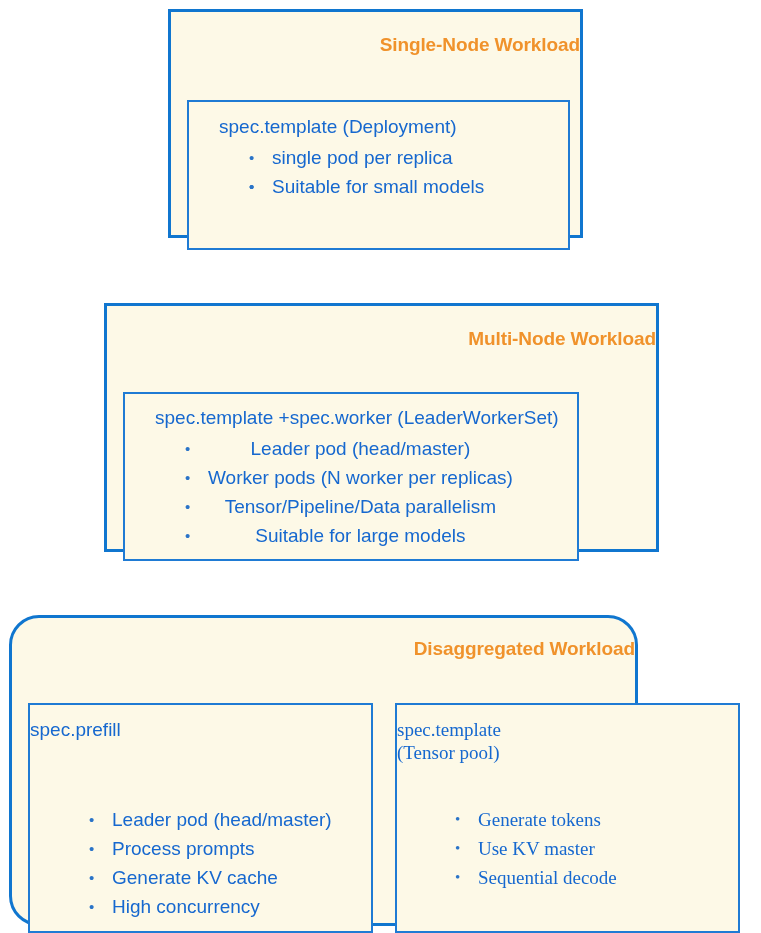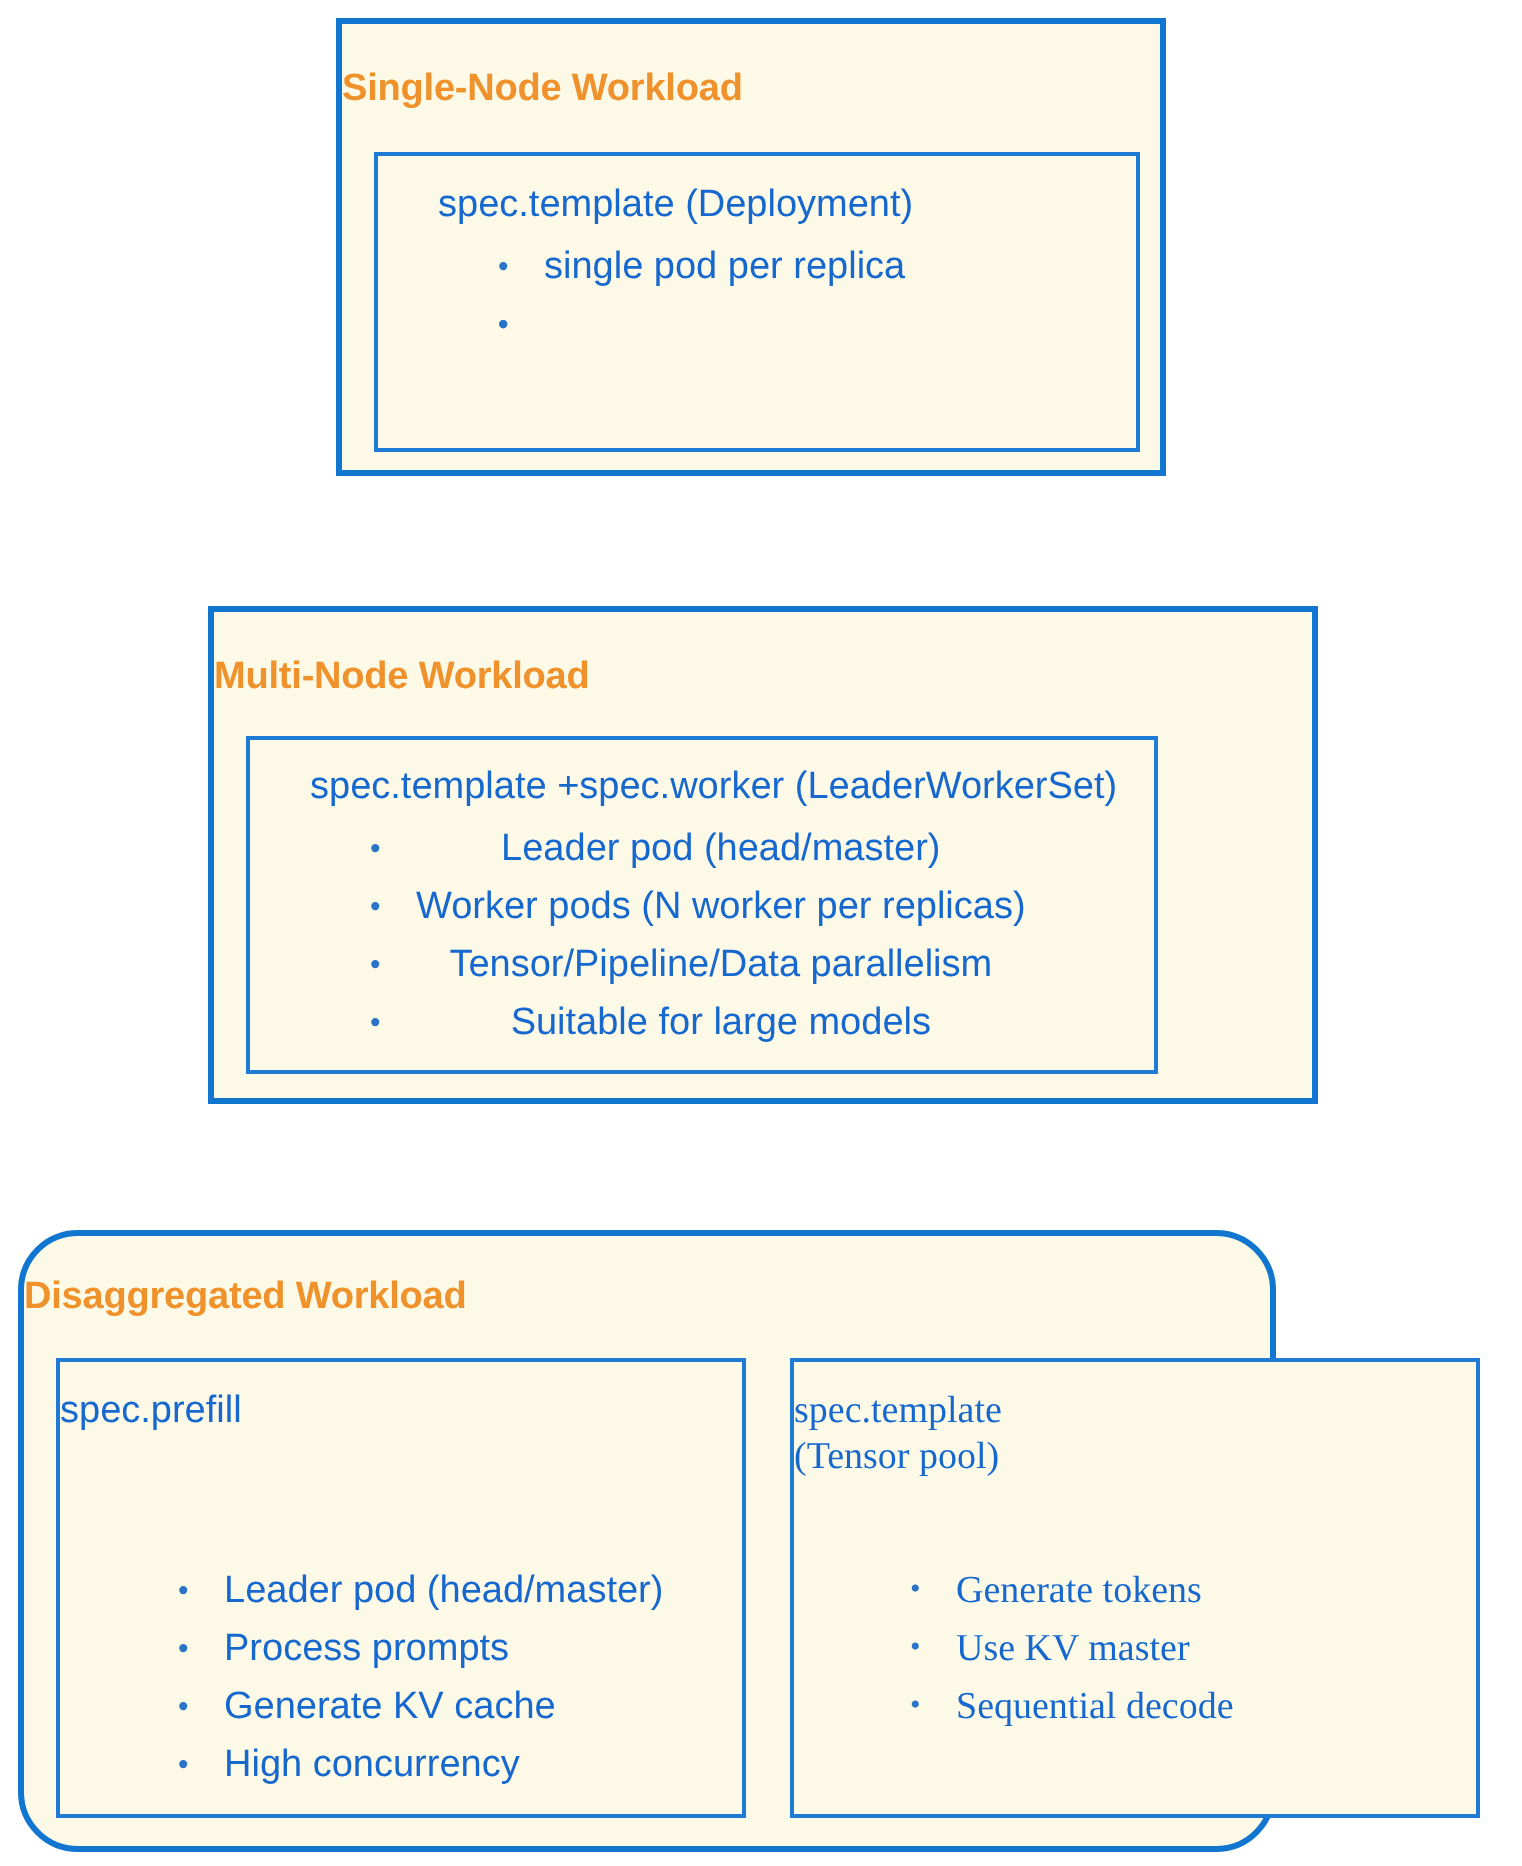--- a/index.html
+++ b/index.html
@@ -22,32 +22,33 @@
   
   .card {
     position: absolute;
     box-sizing: border-box;
     background: #fdf9e7;
     border: 3px solid #1076cf;
   }
   .card-title {
     color: #f0922b;
     font-weight: bold;
-    text-align: left;
+    text-align: right;
     font-size: 19px;
     letter-spacing: -0.1px;
     line-height: 1;
   }
 
   
   .inner {
     position: absolute;
     box-sizing: border-box;
     background: #fdf9e7;
     border: 2px solid #1f7bd4;
+    margin-top: 24px;
   }
   .spec-head {
     color: #1668cf;
     font-size: 19px;
     line-height: 1.22;
     white-space: nowrap;
   }
   .spec-head.center {
   }
   ul.bullets {
@@ -109,20 +110,21 @@
       <ul class="bullets">
         <li>
           <span class="dot">•</span>
           <span>single pod per replica</span>
         </li>
         <li>
           <span class="dot">•</span>
         </li>
         <li>
           <span class="dot">•</span>
+          <span>Suitable for small models</span>
         </li>
       </ul>
     </div>
   </div>
 
   <div class="card" id="card-multi">
     <div class="card-title">Multi-Node Workload</div>
 
     <div class="inner" id="inner-multi">
       <div class="spec-head">spec.template +spec.worker (LeaderWorkerSet)</div>

